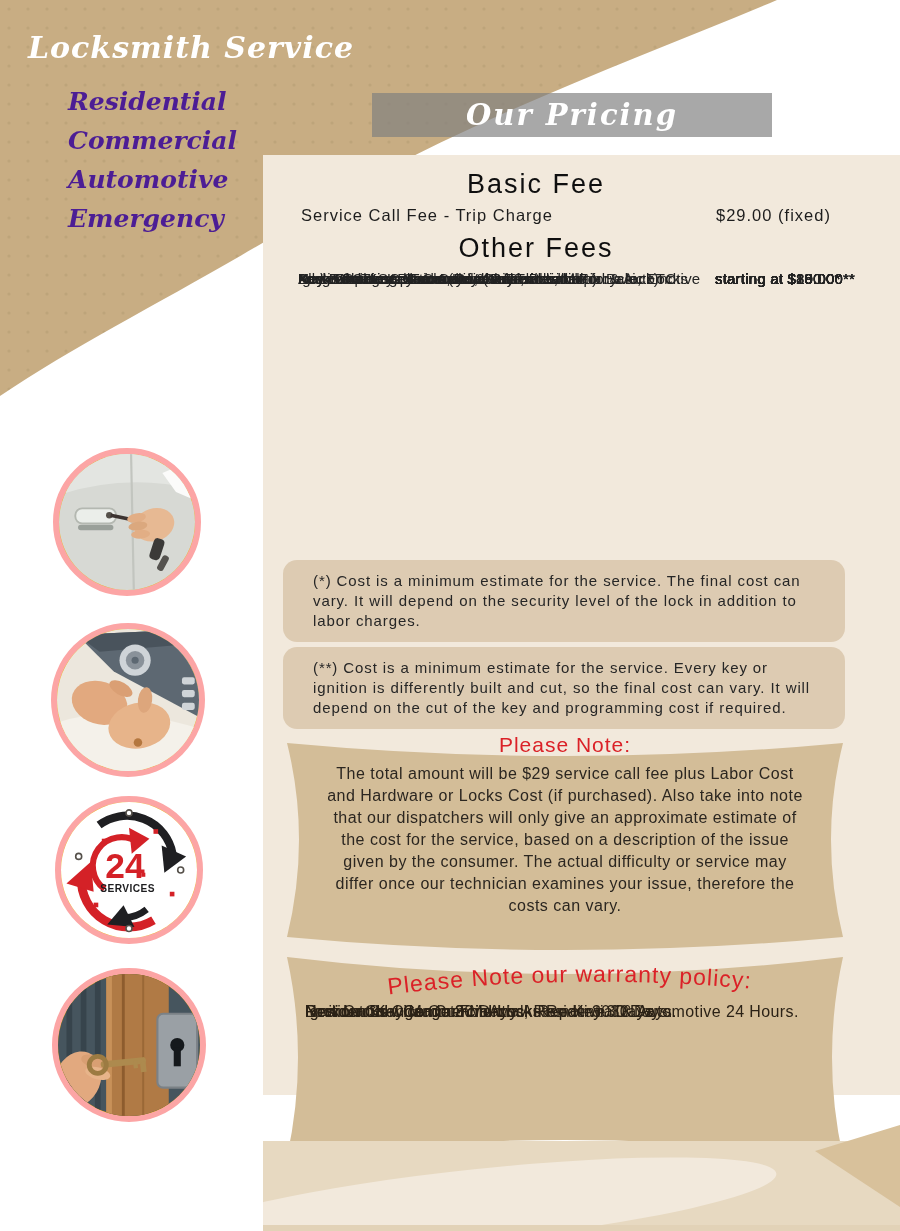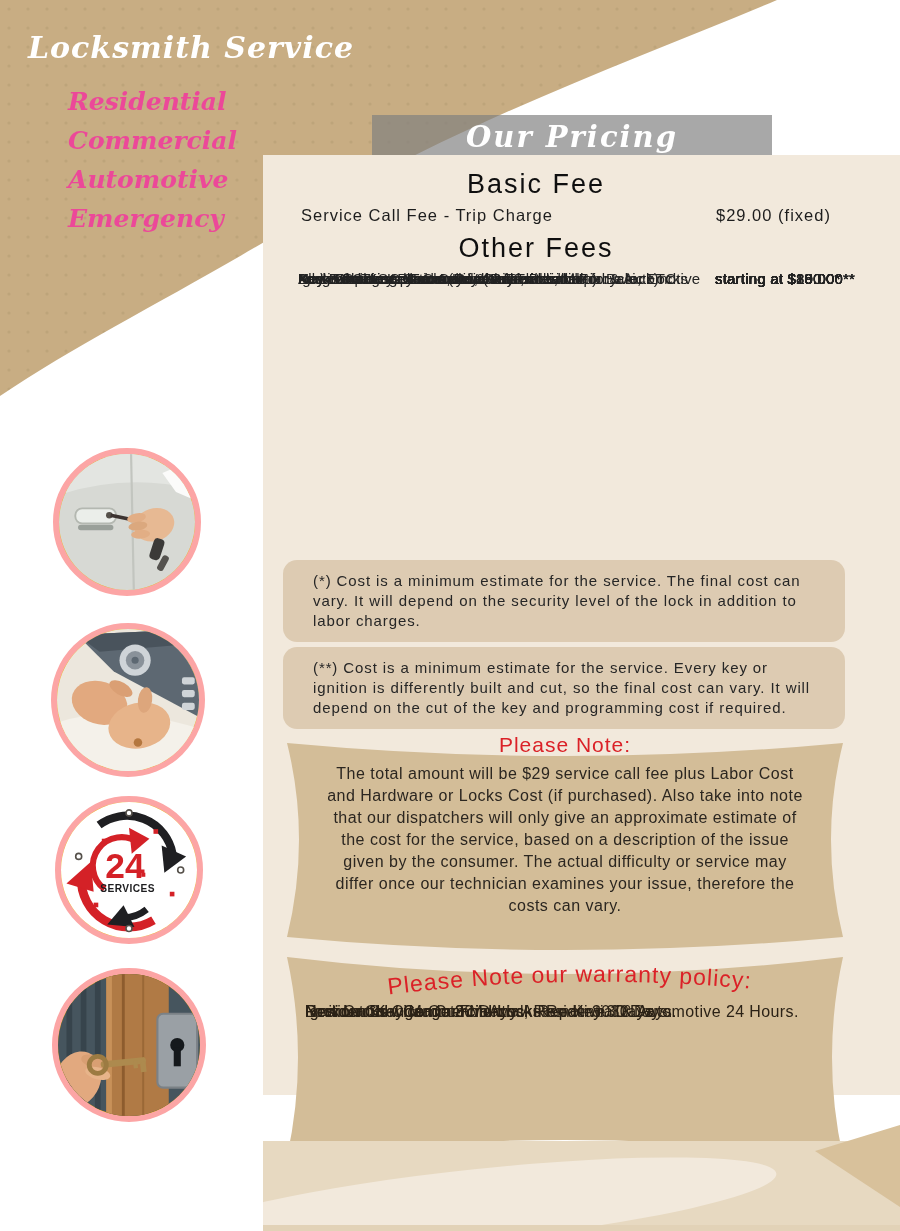--- a/index.html
+++ b/index.html
@@ -5,29 +5,29 @@
   html,body{margin:0;padding:0;background:#ffffff;}
   #canvas{position:relative;width:900px;height:1231px;background:#ffffff;overflow:hidden;
           font-family:"Liberation Sans",sans-serif;}
 
   
   .tan-svg{position:absolute;left:0;top:0;width:900px;height:430px;pointer-events:none;}
 
   .brand-title{position:absolute;left:28px;top:30px;color:#ffffff;
       font-family:"DejaVu Serif",serif;font-style:italic;font-weight:bold;
       font-size:30px;letter-spacing:1px;}
-  .brand-services{position:absolute;left:68px;top:82px;color:#ec4899;
+  .brand-services{position:absolute;left:68px;top:82px;color:#4c1d95;
       font-family:"DejaVu Serif",serif;font-style:italic;font-weight:bold;
       font-size:25px;line-height:39px;}
 
   
   .banner{position:absolute;left:372px;top:93px;width:400px;height:44px;
       background:rgba(127,127,127,0.68);color:#ffffff;text-align:center;
       font-family:"DejaVu Serif",serif;font-style:italic;font-weight:bold;
-      font-size:29px;line-height:44px;letter-spacing:2px;margin-top:22px;}
+      font-size:29px;line-height:44px;letter-spacing:2px;}
 
   
   .panel{position:absolute;left:263px;top:155px;width:637px;height:940px;background:#f2e9dc;}
   .panel *{position:absolute;}
 
   .h-big{width:546px;left:0;text-align:center;color:#0f0f0f;font-size:27px;letter-spacing:2px;}
   .basic-heading{top:14px;}
   .other-heading{top:78px;}
 
   .basic-label{left:38px;top:51px;font-size:16.5px;letter-spacing:1px;color:#1d1d1d;}

